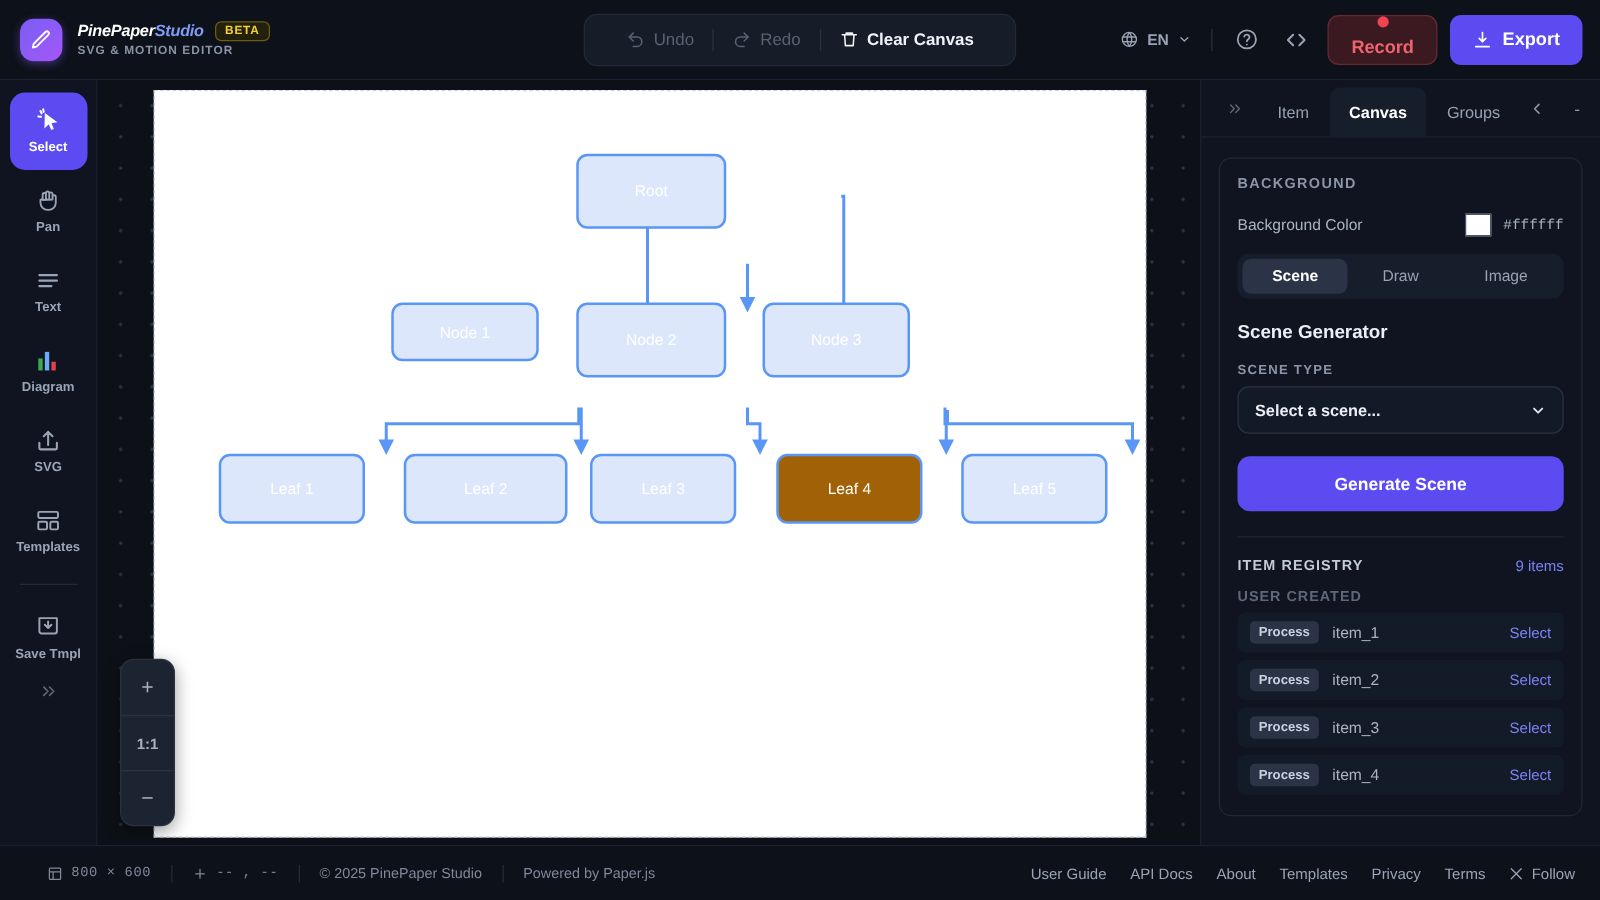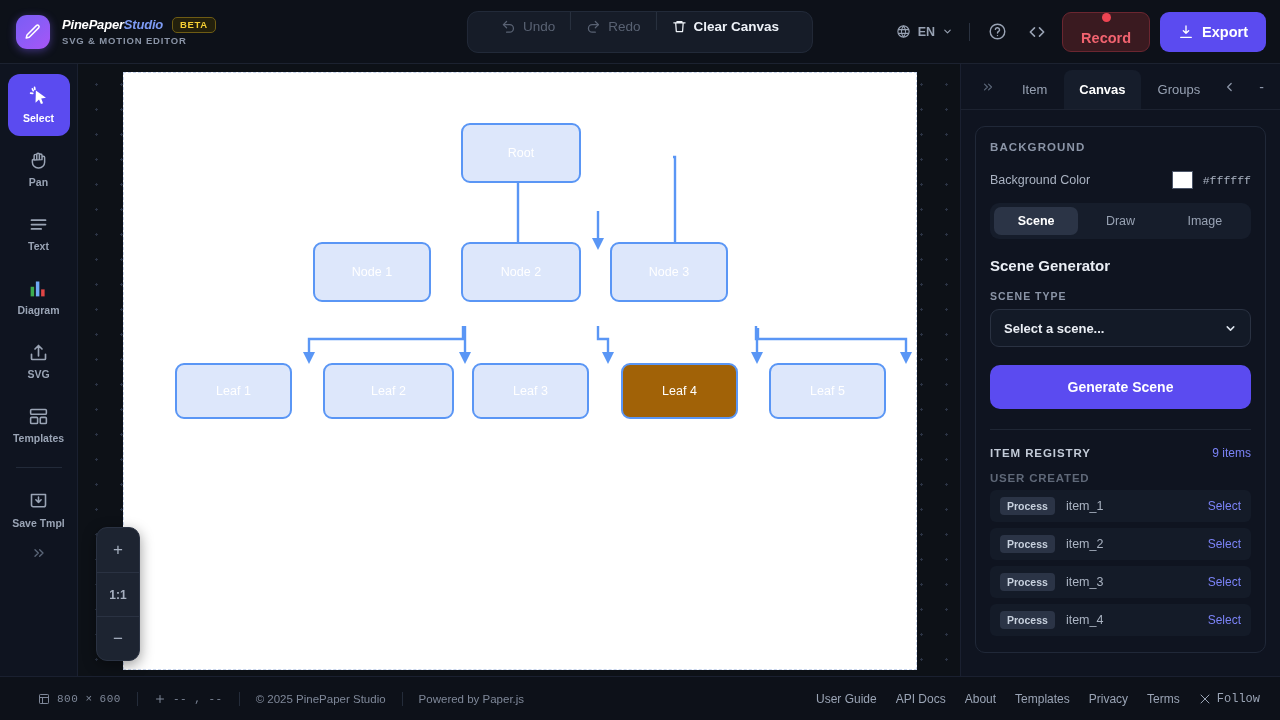--- a/index.html
+++ b/index.html
@@ -33,21 +33,21 @@
   .brand-name .accent { color: #7e9cf5; }
   .beta {
     font-size: 9.5px; font-weight: bold; color: #f5d033;
     border: 1px solid #6e5c14; background: #23200c;
     border-radius: 5px; padding: 2px 7px 2.5px; letter-spacing: .6px;
   }
   .brand-sub { font-size: 9.5px; color: #8a94a6; letter-spacing: .85px; font-weight: bold; margin-top: 3px; }
 
   .center-tools {
     position: absolute; left: 50%; transform: translateX(-50%);
-    display: flex; align-items: flex-start;
+    display: flex; align-items: center;
     background: #161c28; border: 1px solid #222a39;
     border-radius: 11px; height: 42px; padding: 0 20px;
   }
   .tool-btn {
     display: flex; align-items: center; gap: 7px;
     padding: 0 13px; height: 30px; border-radius: 7px;
     font-size: 13.5px; color: #9aa4b5; cursor: pointer; white-space: nowrap;
   }
   .tool-btn.disabled { color: #596273; }
   .tool-btn.strong { color: #eef2f8; font-weight: bold; }
@@ -198,21 +198,21 @@
     height: 44px; min-height: 44px; background: #0d1119;
     border-top: 1px solid #1a2030; display: flex; align-items: center;
     font-size: 11.5px; color: #7f8899;
   }
   .foot-left { display: flex; align-items: center; padding-left: 22px; gap: 0; }
   .foot-cell { display: flex; align-items: center; gap: 7px; padding: 0 16px; }
   .foot-mono { font-family: "Liberation Mono", monospace; font-size: 11px; letter-spacing: .5px; }
   .fsep { width: 1px; height: 14px; background: #242c3a; }
   .foot-right { margin-left: auto; display: flex; align-items: center; gap: 19px; padding-right: 20px; }
   .foot-link { color: #9aa4b5; cursor: pointer; font-size: 12px; }
-  .foot-follow { display: flex; align-items: center; gap: 6px; color: #9aa4b5; cursor: pointer; font-size: 12px; font-family: Liberation Mono, monospace; }
+  .foot-follow { display: flex; align-items: center; gap: 6px; color: #9aa4b5; cursor: pointer; font-size: 12px; }
   svg { display: block; }
 </style>
 </head>
 <body>
 
 <div id="app">
 
   <div class="header">
     <div class="brand">
       <div class="logo">
@@ -406,21 +406,21 @@
 
             <path d="M632,253 L632,266 L633,266 L633,286"></path>
 
             <path d="M634,255 L634,266 L782,266 L782,286"></path>
           </g>
         </svg>
         <div id="nodes">
             <div class="node" style="left: 337px; top: 50px; width: 120px; height: 60px; background: rgb(221, 231, 251); border-color: rgb(90, 150, 245); color: rgb(255, 255, 255);">
               <span>Root</span>
             </div>
-            <div class="node" style="left: 189px; top: 169px; width: 118px; height: 60px; background: rgb(221, 231, 251); border-color: rgb(90, 150, 245); color: rgb(255, 255, 255);">
+            <div class="node" style="left: 189px; top: 169px; width: 118px; height: 47px; background: rgb(221, 231, 251); border-color: rgb(90, 150, 245); color: rgb(255, 255, 255);">
               <span>Node 1</span>
             </div>
             <div class="node" style="left: 337px; top: 169px; width: 120px; height: 60px; background: rgb(221, 231, 251); border-color: rgb(90, 150, 245); color: rgb(255, 255, 255);">
               <span>Node 2</span>
             </div>
             <div class="node" style="left: 486px; top: 169px; width: 118px; height: 60px; background: rgb(221, 231, 251); border-color: rgb(90, 150, 245); color: rgb(255, 255, 255);">
               <span>Node 3</span>
             </div>
             <div class="node" style="left: 51px; top: 290px; width: 117px; height: 56px; background: rgb(221, 231, 251); border-color: rgb(90, 150, 245); color: rgb(255, 255, 255);">
               <span>Leaf 1</span>

